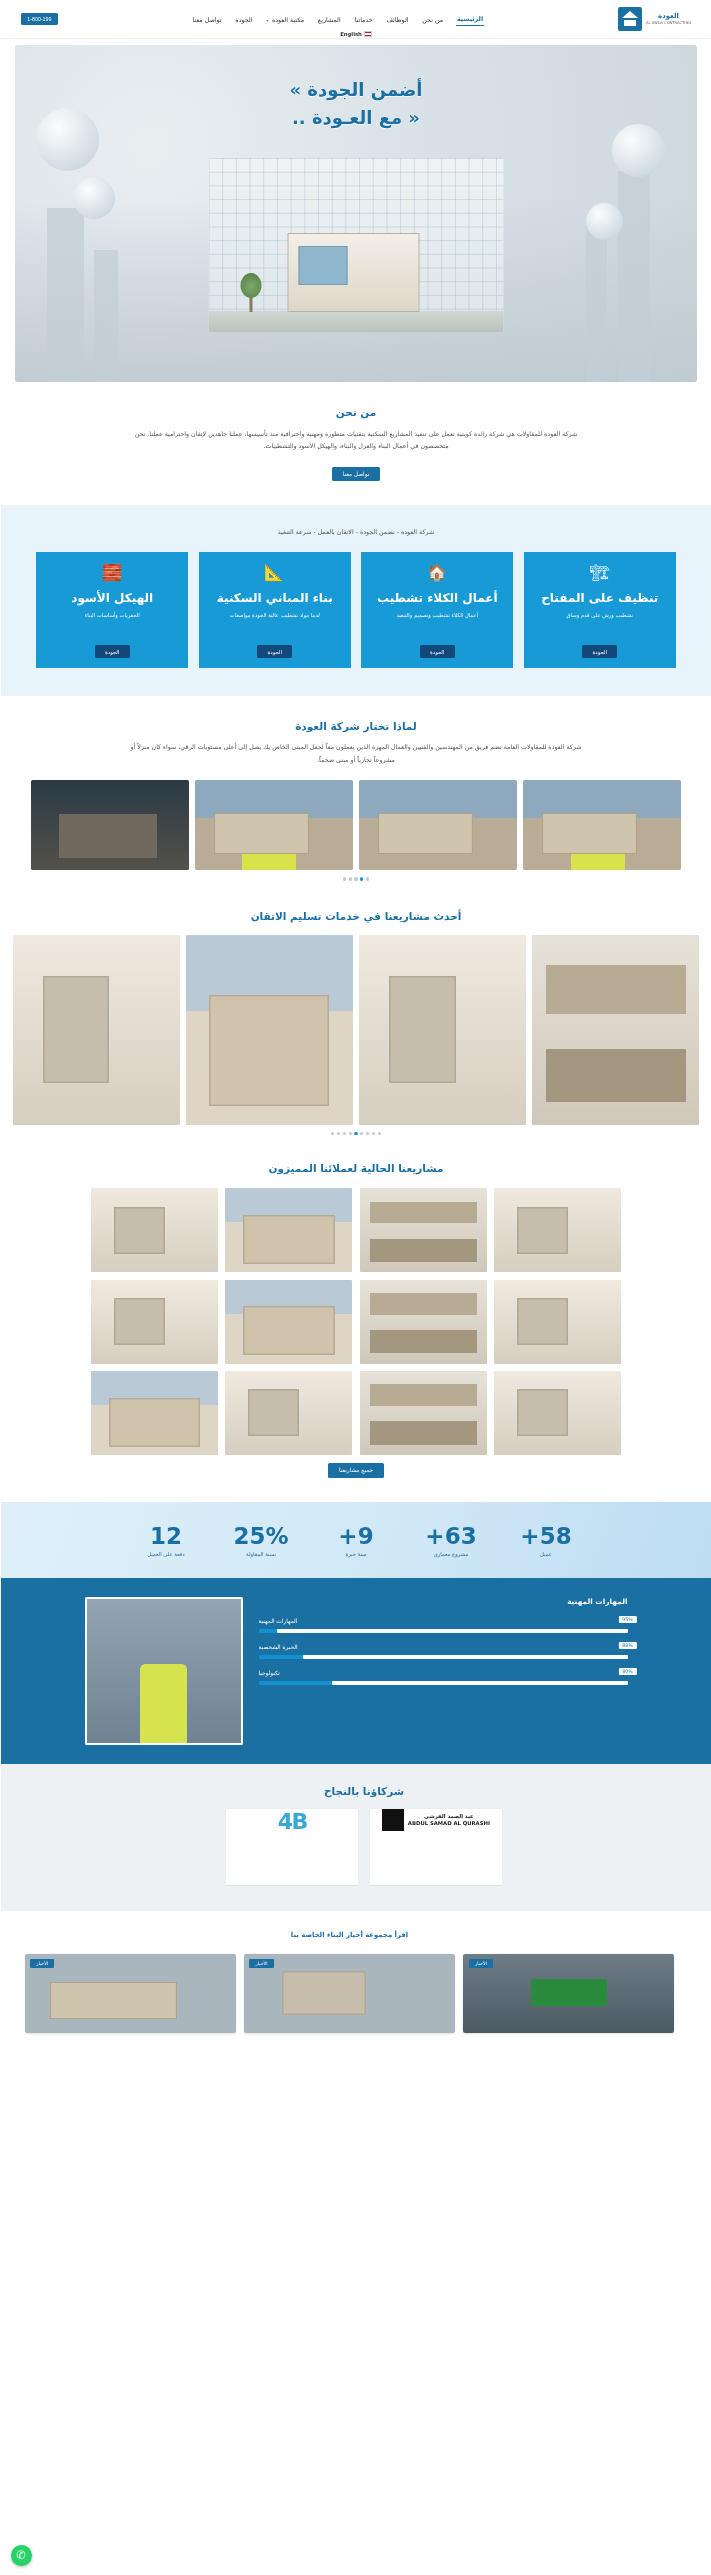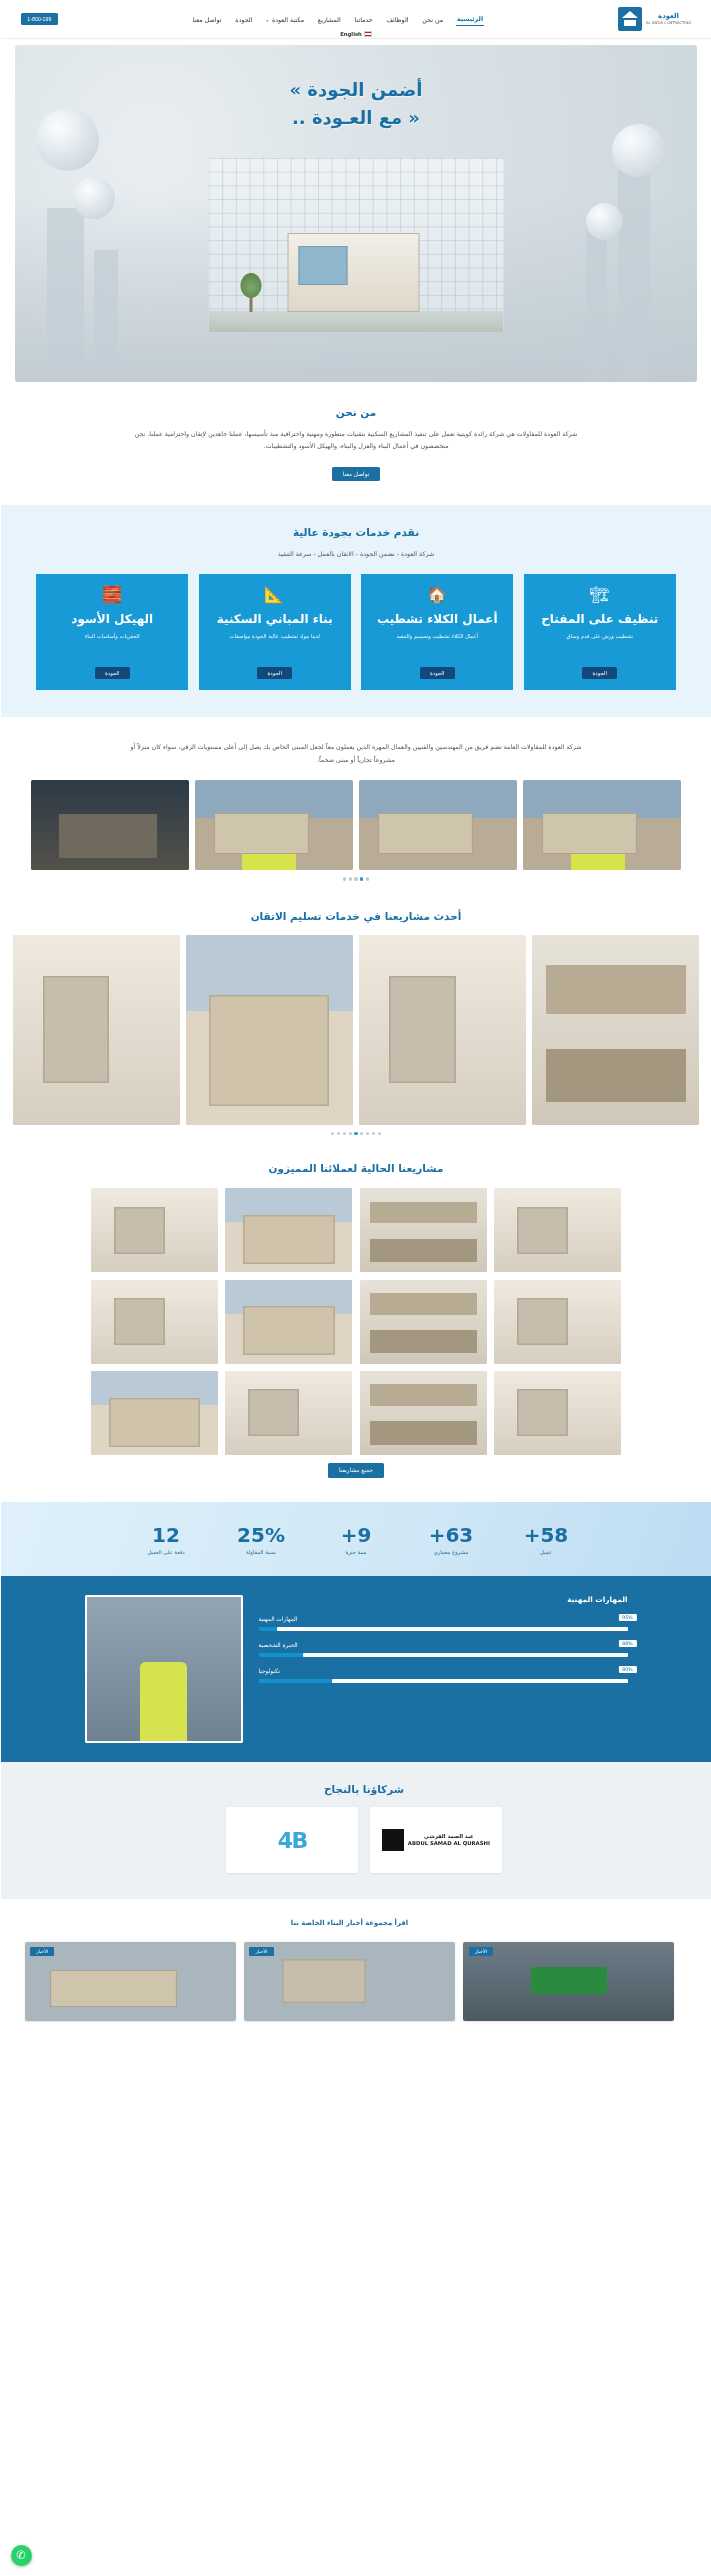--- a/index.html
+++ b/index.html
@@ -238,21 +238,21 @@
   }
   .grid-item { height: 84px; overflow: hidden; position: relative; border-radius: 1.1px; }
 
   
   .stats-band {
     background: linear-gradient(110deg,#dff0fa 0%, #cfe7f6 60%, #bddcf2 100%);
     padding: 21px 0; display: flex; justify-content: center; gap: 37px;
     position: relative; overflow: hidden;
   }
   .stat { text-align: center; color: #1a6fa3; min-width: 58px; }
-  .stat-num { font-size: 20px; font-weight: bold; }
+  .stat-num { font-size: 23px; font-weight: bold; }
   .stat-lbl { font-size: 5.3px; color: #2d6c93; margin-top: 2.1px; }
 
   
   .skills-band {
     background: #1a6fa3; color: #fff; padding: 19px 21px;
     display: flex; gap: 16px; align-items: flex-start; justify-content: center;
   }
   .skills-img {
     width: 158px; height: 148px; border-radius: 1.6px; position: relative; overflow: hidden;
     background: linear-gradient(to bottom,#93a5b3,#6f8292);
@@ -273,22 +273,22 @@
   .bar-fill { height: 100%; background: #ffffff; border-radius: 1.1px; }
   .bar-tag {
     position: absolute; top: -12.7px; background: #ffffff; color: #1a6fa3;
     font-size: 4.7px; padding: 1.1px 3.7px; border-radius: 1.1px; transform: translateX(50%);
   }
 
   
   .partners-band { background: #eef1f3; padding: 21px 0 26px 16px; }
   .partners-row { display: flex; gap: 11.6px; justify-content: center; margin-top: 12.7px; }
   .partner {
-    width: 132px; height: 66px; background: #ffffff; border-radius: 1.6px;
-    display: flex; align-items: center; justify-content: center;
+    width: 132px; height: 76px; background: #ffffff; border-radius: 1.6px;
+    display: flex; align-items: flex-start; justify-content: center;
     box-shadow: 0 0.5px 1.6px rgba(0,0,0,.08);
   }
   .p-4b { font-size: 22px; font-weight: bold; color: #3aa7d8; letter-spacing: -1.6px; }
   .p-acico {
     width: 35px; height: 35px; border-radius: 50%; background: #e8541e;
     color: #fff; font-size: 6.3px; font-weight: bold;
     display: flex; align-items: center; justify-content: center; text-align: center; line-height: 1.2;
   }
   .p-acico-wrap { display: flex; align-items: center; gap: 4.2px; }
   .p-acico-txt { font-size: 6.9px; color: #333; font-weight: bold; }
@@ -385,21 +385,20 @@
 
 <div class="section">
   <div class="sec-title">من نحن</div>
   <div class="sec-sub">شركة العودة للمقاولات هي شركة رائدة كويتية تعمل على تنفيذ المشاريع السكنية بتقنيات متطورة ومهنية واحترافية منذ تأسيسها، عملنا جاهدين لإتقان واحترامية عملنا. نحن متخصصون في أعمال البناء والعزل والبناء، والهيكل الأسود والتشطيبات.</div>
   <div class="center">
     <button class="btn-primary">تواصل معنا</button>
   </div>
 </div>
 
 <div class="services-band">
-  <div class="sec-title">نقدم خدمات بجودة عالية</div>
   <div class="sec-sub">شركة العودة - نضمن الجودة - الاتقان بالعمل - سرعة التنفيذ</div>
   <div class="cards">
 
     <div class="card">
       <div class="card-icon">🏗</div>
       <div class="card-title">تنظيف على المفتاح</div>
       <div class="card-text">تشطيب ورش على قدم وساق</div>
       <button class="card-btn">الجودة</button>
     </div>
 
@@ -421,20 +420,21 @@
       <div class="card-icon">🧱</div>
       <div class="card-title">الهيكل الأسود</div>
       <div class="card-text">الحفريات وأساسات البناء</div>
       <button class="card-btn">الجودة</button>
     </div>
 
   </div>
 </div>
 
 <div class="section">
+  <div class="sec-title">لماذا تختار شركة العودة</div>
   <div class="sec-sub">شركة العودة للمقاولات العامة تضم فريق من المهندسين والفنيين والعمال المهرة الذين يعملون معاً لجعل المبنى الخاص بك يصل إلى أعلى مستويات الرقي، سواء كان منزلاً أو مشروعاً تجارياً أو مبنى ضخماً.</div>
   <div class="gal-row">
     <div class="gal-item">
         <div class="ph ph-site ph-worker"></div>
       </div>
     <div class="gal-item">
         <div class="ph ph-site"></div>
       </div>
     <div class="gal-item">
         <div class="ph ph-site ph-worker"></div>

